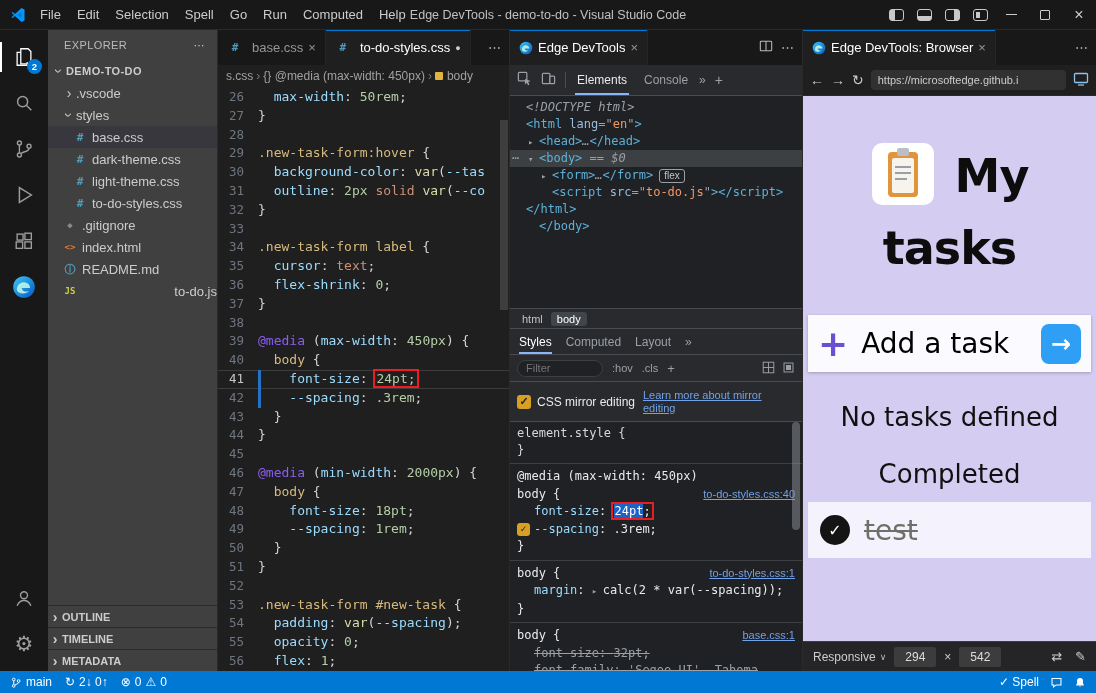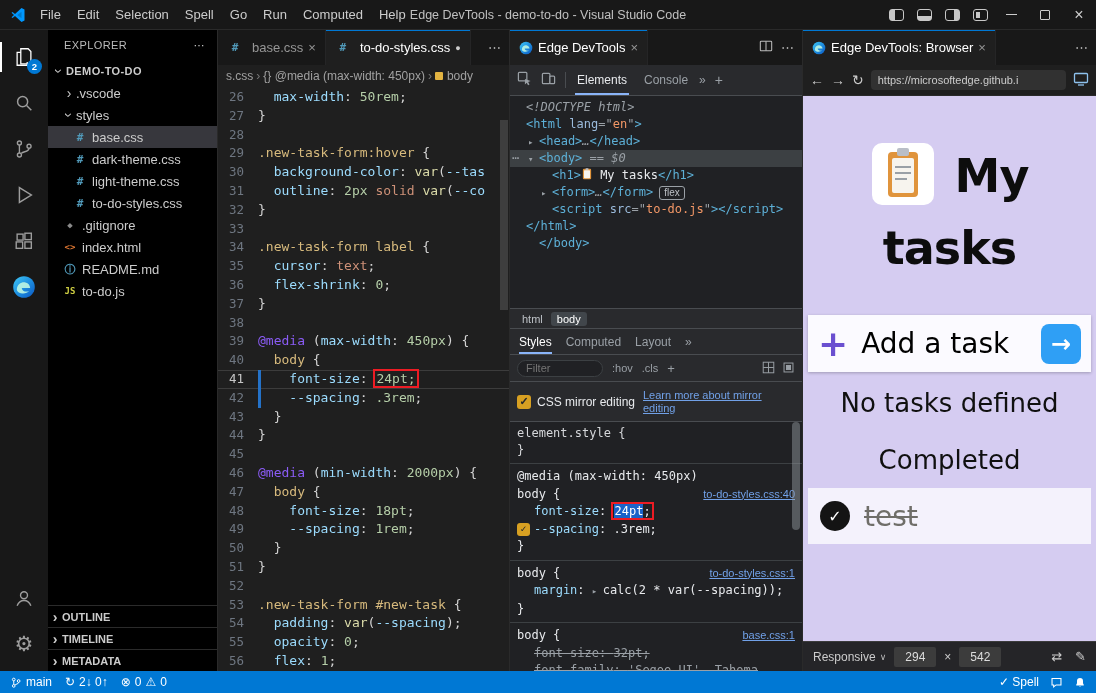--- a/index.html
+++ b/index.html
@@ -31,21 +31,21 @@
   
   .activitybar{width:48px;background:#181818;display:flex;flex-direction:column;align-items:center;padding-top:4px;flex:none;}
   .act-item{width:48px;height:46px;display:flex;align-items:center;justify-content:center;position:relative;cursor:pointer;}
   .act-item.active::before{content:"";position:absolute;left:0;top:8px;bottom:8px;width:2px;background:#fff;}
   .badge{position:absolute;right:6px;bottom:6px;min-width:15px;height:15px;border-radius:50%;background:var(--accent);
          color:#fff;font-size:9.5px;font-weight:bold;display:flex;align-items:center;justify-content:center;padding:0 2px;}
   .act-bottom{margin-top:auto;margin-bottom:4px;display:flex;flex-direction:column;align-items:center;}
   .gear-glyph{font-size:21px;color:#9d9d9d;}
 
   
-  .sidebar{width:170px;background:#000000;border-right:1px solid #2a2a2a;display:flex;flex-direction:column;flex:none;}
+  .sidebar{width:170px;background:#404040;border-right:1px solid #2a2a2a;display:flex;flex-direction:column;flex:none;}
   .side-header{height:30px;display:flex;align-items:center;padding:0 12px 0 16px;font-size:11px;letter-spacing:.4px;color:#bbb;}
   .side-more{margin-left:auto;color:#ccc;cursor:pointer;}
   .tree-row{height:22px;display:flex;align-items:center;font-size:13px;color:#ccc;white-space:nowrap;cursor:pointer;overflow:hidden;}
   .tree-row.selected{background:#37373d;}
   .tree-row.root .tree-label{font-weight:bold;font-size:11px;letter-spacing:.4px;}
   .chev{width:14px;flex:none;display:inline-flex;justify-content:center;color:#ccc;font-size:14px;transition:none;}
   .chev.open{transform:rotate(90deg);}
   .ficon{width:16px;flex:none;margin-right:4px;display:inline-flex;justify-content:center;font-weight:bold;font-size:10px;font-family:"DejaVu Sans Mono",monospace;}
   .f-css{color:#519aba;font-size:11px;}
   .f-html{color:#e37933;font-size:9px;}
@@ -129,21 +129,21 @@
   .nav-ic{cursor:pointer;}
   .url{flex:1;background:#313131;border-radius:4px;height:20px;display:flex;align-items:center;padding:0 7px;font-size:11px;color:#ccc;white-space:nowrap;overflow:hidden;cursor:text;}
   .br-content{flex:1;background:var(--app-bg);overflow:hidden;font-family:"DejaVu Sans",sans-serif;color:#111;}
   .app-title-row{display:flex;align-items:center;justify-content:center;gap:20px;margin-top:46px;}
   .app-word{font-size:46px;font-weight:bold;color:#0d0d0d;letter-spacing:-1px;}
   .app-line2{text-align:center;font-size:46px;font-weight:bold;color:#0d0d0d;margin-top:12px;letter-spacing:-1px;}
   .add-bar{margin:40px 5px 0;background:#fbfaff;height:57px;display:flex;align-items:center;padding:0 10px;box-shadow:0 1px 3px rgba(0,0,0,.25);cursor:pointer;}
   .add-plus{color:#6a4fd0;font-size:36px;font-weight:bold;line-height:1;}
   .add-label{font-size:28px;color:#000;margin-left:13px;flex:1;}
   .add-btn{width:40px;height:40px;background:#2f9ff5;border-radius:8px;color:#fff;font-size:24px;font-weight:bold;display:flex;align-items:center;justify-content:center;cursor:pointer;}
-  .empty-text{text-align:center;font-size:26px;color:#101010;margin-top:16px;}
+  .empty-text{text-align:center;font-size:26px;color:#101010;margin-top:30px;}
   .completed-h{text-align:center;font-size:26px;color:#101010;margin-top:27px;}
   .task-row{margin:13px 5px 0;background:#f4f2fc;height:56px;display:flex;align-items:center;padding:0 12px;}
   .task-check{width:30px;height:30px;border-radius:50%;background:#141414;color:#fff;font-size:16px;display:flex;align-items:center;justify-content:center;flex:none;cursor:pointer;}
   .task-label{margin-left:14px;font-size:28px;color:#6f6e69;text-decoration:line-through;}
   .device-bar{height:30px;background:#252528;border-top:1px solid #3c3c3c;display:flex;align-items:center;gap:8px;padding:0 10px;font-size:12px;color:#ccc;flex:none;}
   .dev-chev{font-size:9px;color:#bbb;}
   .dim-input{width:42px;height:20px;background:#3c3c3c;border-radius:2px;display:flex;align-items:center;justify-content:center;color:#ddd;cursor:text;}
   .dev-right{margin-left:auto;display:flex;gap:13px;align-items:center;font-size:13px;}
 
   
@@ -302,21 +302,21 @@
             <span class="tree-label">.gitignore</span>
           </div>
           <div class="tree-row" style="padding-left: 14px;">
             <span class="ficon f-html">&lt;&gt;</span>
             <span class="tree-label">index.html</span>
           </div>
           <div class="tree-row" style="padding-left: 14px;">
             <span class="ficon f-md">ⓘ</span>
             <span class="tree-label">README.md</span>
           </div>
-          <div class="tree-row" style="padding-left: 14px;">
+          <div class="tree-row" style="padding-left: 14px; justify-content: space-between;">
             <span class="ficon f-js">JS</span>
             <span class="tree-label">to-do.js</span>
           </div>
         </div>
       <div class="side-sections">
           <div class="side-section">
             <span class="chev">›</span>
             <span>OUTLINE</span>
           </div>
           <div class="side-section">
@@ -431,25 +431,20 @@
             <span class="dt-tool-tab">Console</span>
           </span>
         <span>»</span>
         <span style="font-size:14px">+</span>
       </div>
       <div class="dom-tree">
           <div class="dom-row" style="padding-left: 16px;"><span class="tk dg">&lt;!DOCTYPE html&gt;</span></div>
           <div class="dom-row" style="padding-left: 16px;"><span class="tk dt">&lt;html</span><span class="tk da"> lang</span><span class="tk dp">="</span><span class="tk ds">en</span><span class="tk dp">"</span><span class="tk dt">&gt;</span></div>
           <div class="dom-row" style="padding-left: 29px;"><span class="dom-arrow" style="left: 18px;">▸</span><span class="tk dt">&lt;head&gt;</span><span class="tk dg">…</span><span class="tk dt">&lt;/head&gt;</span></div>
           <div class="dom-row selected" style="padding-left: 29px;"><span class="dom-dots">⋯</span><span class="dom-arrow" style="left: 18px;">▾</span><span class="tk dt">&lt;body&gt;</span><span class="tk dg"> == $0</span></div>
-          <div class="dom-row" style="padding-left: 42px;"><span class="tk dt">&lt;h1&gt;</span><span class="mini-clip"><svg width="12" height="12" viewBox="0 0 64 64">
-                <rect x="10" y="4" width="44" height="56" rx="6" fill="#e0943c"></rect>
-                <rect x="16" y="12" width="32" height="42" rx="3" fill="#f7f4ee"></rect>
-                <rect x="24" y="1" width="16" height="10" rx="3" fill="#b9bec7"></rect>
-              </svg></span><span class="tk dw"> My tasks</span><span class="tk dt">&lt;/h1&gt;</span></div>
           <div class="dom-row" style="padding-left: 42px;"><span class="dom-arrow" style="left: 31px;">▸</span><span class="tk dt">&lt;form&gt;</span><span class="tk dg">…</span><span class="tk dt">&lt;/form&gt;</span><span class="dom-badge">flex</span></div>
           <div class="dom-row" style="padding-left: 42px;"><span class="tk dt">&lt;script</span><span class="tk da"> src</span><span class="tk dp">="</span><span class="tk ds">to-do.js</span><span class="tk dp">"</span><span class="tk dt">&gt;&lt;/script&gt;</span></div>
           <div class="dom-row" style="padding-left: 16px;"><span class="tk dt">&lt;/html&gt;</span></div>
           <div class="dom-row" style="padding-left: 29px;"><span class="tk dt">&lt;/body&gt;</span></div>
         </div>
       <div class="dt-crumbs">
           <span class="dt-crumb">html</span>
           <span class="dt-crumb active">body</span>
         </div>
       <div class="sp-tabs">

